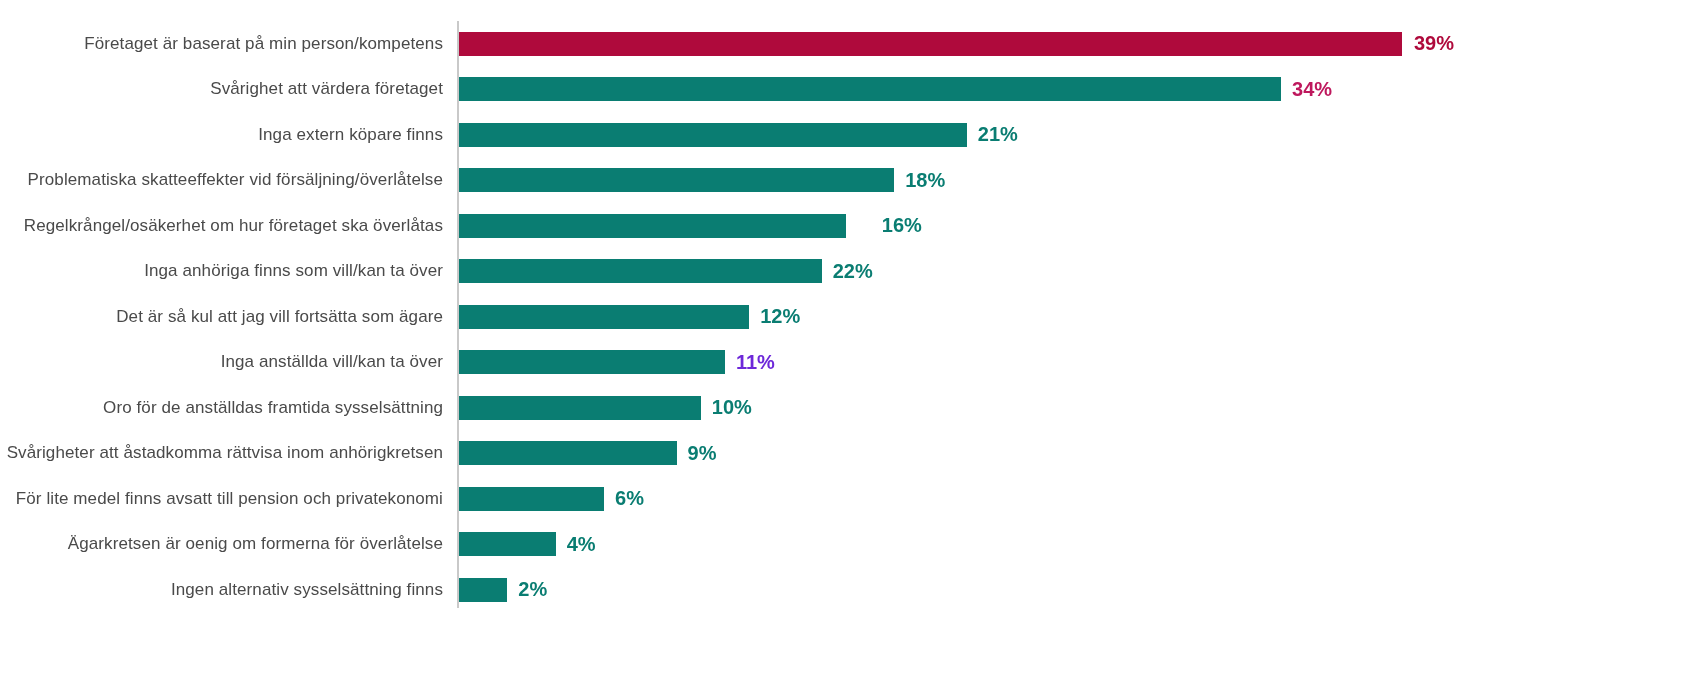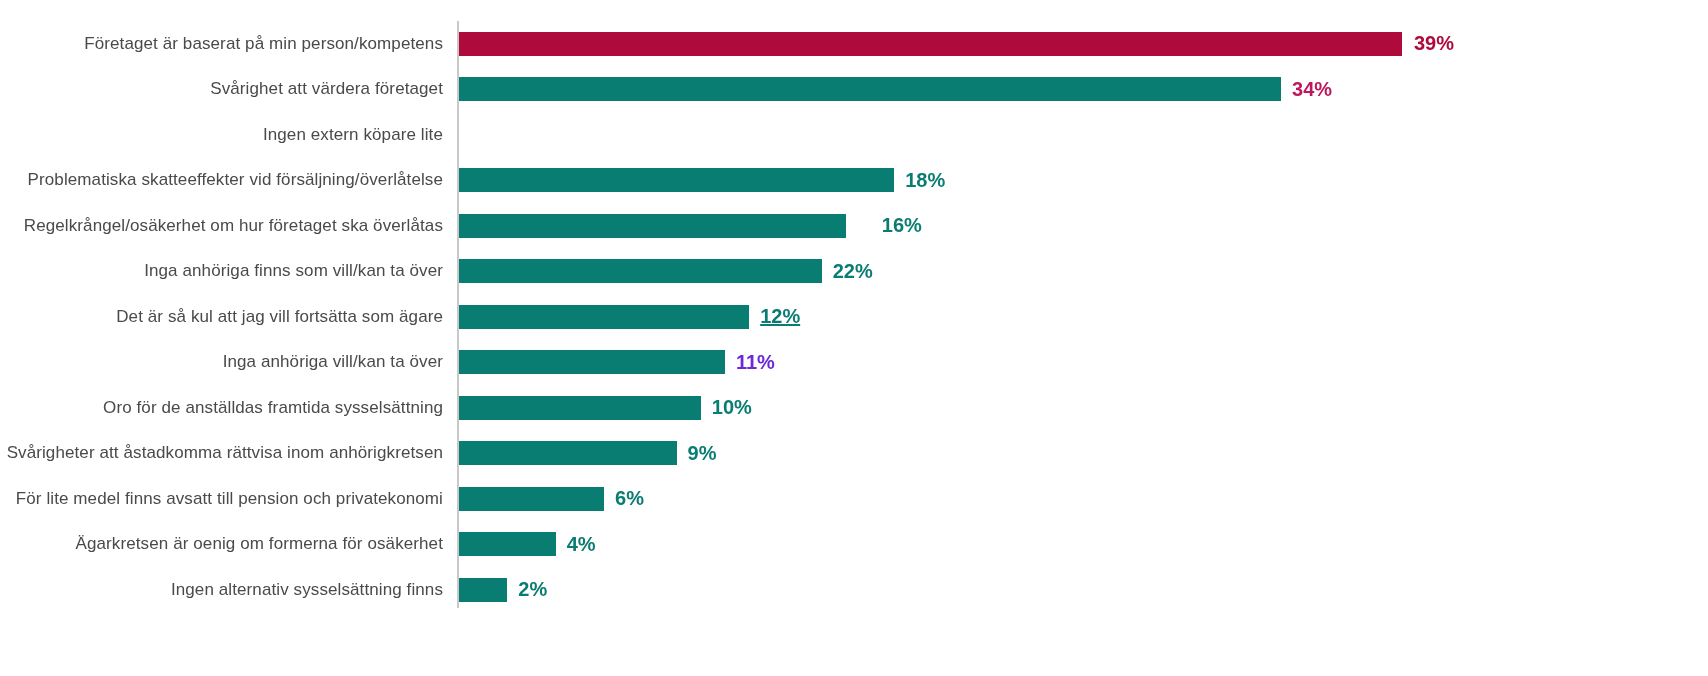--- a/index.html
+++ b/index.html
@@ -96,21 +96,25 @@
           </div>
         </div>
         <div class="row">
           <div class="cat-label">Svårighet att värdera företaget</div>
           <div class="bar-wrap">
             <div class="bar" style="width: 822.103px; background: rgb(10, 125, 114);"></div>
             <div class="value" style="color: #be185d;">34%</div>
           </div>
         </div>
         <div class="row">
-          <div class="cat-label">Ingen extern köpare lite</div>
+          <div class="cat-label">Inga extern köpare finns</div>
+          <div class="bar-wrap">
+            <div class="bar" style="width: 507.769px; background: rgb(10, 125, 114);"></div>
+            <div class="value" style="color: rgb(10, 125, 114);">21%</div>
+          </div>
         </div>
         <div class="row">
           <div class="cat-label">Problematiska skatteeffekter vid försäljning/överlåtelse</div>
           <div class="bar-wrap">
             <div class="bar" style="width: 435.231px; background: rgb(10, 125, 114);"></div>
             <div class="value" style="color: rgb(10, 125, 114);">18%</div>
           </div>
         </div>
         <div class="row">
           <div class="cat-label">Regelkrångel/osäkerhet om hur företaget ska överlåtas</div>
@@ -123,25 +127,25 @@
           <div class="cat-label">Inga anhöriga finns som vill/kan ta över</div>
           <div class="bar-wrap">
             <div class="bar" style="width: 362.692px; background: rgb(10, 125, 114);"></div>
             <div class="value" style="color: rgb(10, 125, 114);">22%</div>
           </div>
         </div>
         <div class="row">
           <div class="cat-label">Det är så kul att jag vill fortsätta som ägare</div>
           <div class="bar-wrap">
             <div class="bar" style="width: 290.154px; background: rgb(10, 125, 114);"></div>
-            <div class="value" style="color: rgb(10, 125, 114); text-decoration: underline;">12%</div>
+            <div class="value" style="color: rgb(10, 125, 114);">12%</div>
           </div>
         </div>
         <div class="row">
-          <div class="cat-label">Inga anhöriga vill/kan ta över</div>
+          <div class="cat-label">Inga anställda vill/kan ta över</div>
           <div class="bar-wrap">
             <div class="bar" style="width: 265.974px; background: rgb(10, 125, 114);"></div>
             <div class="value" style="color: #6d28d9;">11%</div>
           </div>
         </div>
         <div class="row">
           <div class="cat-label">Oro för de anställdas framtida sysselsättning</div>
           <div class="bar-wrap">
             <div class="bar" style="width: 241.795px; background: rgb(10, 125, 114);"></div>
             <div class="value" style="color: rgb(10, 125, 114);">10%</div>
@@ -155,21 +159,21 @@
           </div>
         </div>
         <div class="row">
           <div class="cat-label">För lite medel finns avsatt till pension och privatekonomi</div>
           <div class="bar-wrap">
             <div class="bar" style="width: 145.077px; background: rgb(10, 125, 114);"></div>
             <div class="value" style="color: rgb(10, 125, 114);">6%</div>
           </div>
         </div>
         <div class="row">
-          <div class="cat-label">Ägarkretsen är oenig om formerna för osäkerhet</div>
+          <div class="cat-label">Ägarkretsen är oenig om formerna för överlåtelse</div>
           <div class="bar-wrap">
             <div class="bar" style="width: 96.7179px; background: rgb(10, 125, 114);"></div>
             <div class="value" style="color: rgb(10, 125, 114);">4%</div>
           </div>
         </div>
         <div class="row">
           <div class="cat-label">Ingen alternativ sysselsättning finns</div>
           <div class="bar-wrap">
             <div class="bar" style="width: 48.359px; background: rgb(10, 125, 114);"></div>
             <div class="value" style="color: rgb(10, 125, 114);">2%</div>

